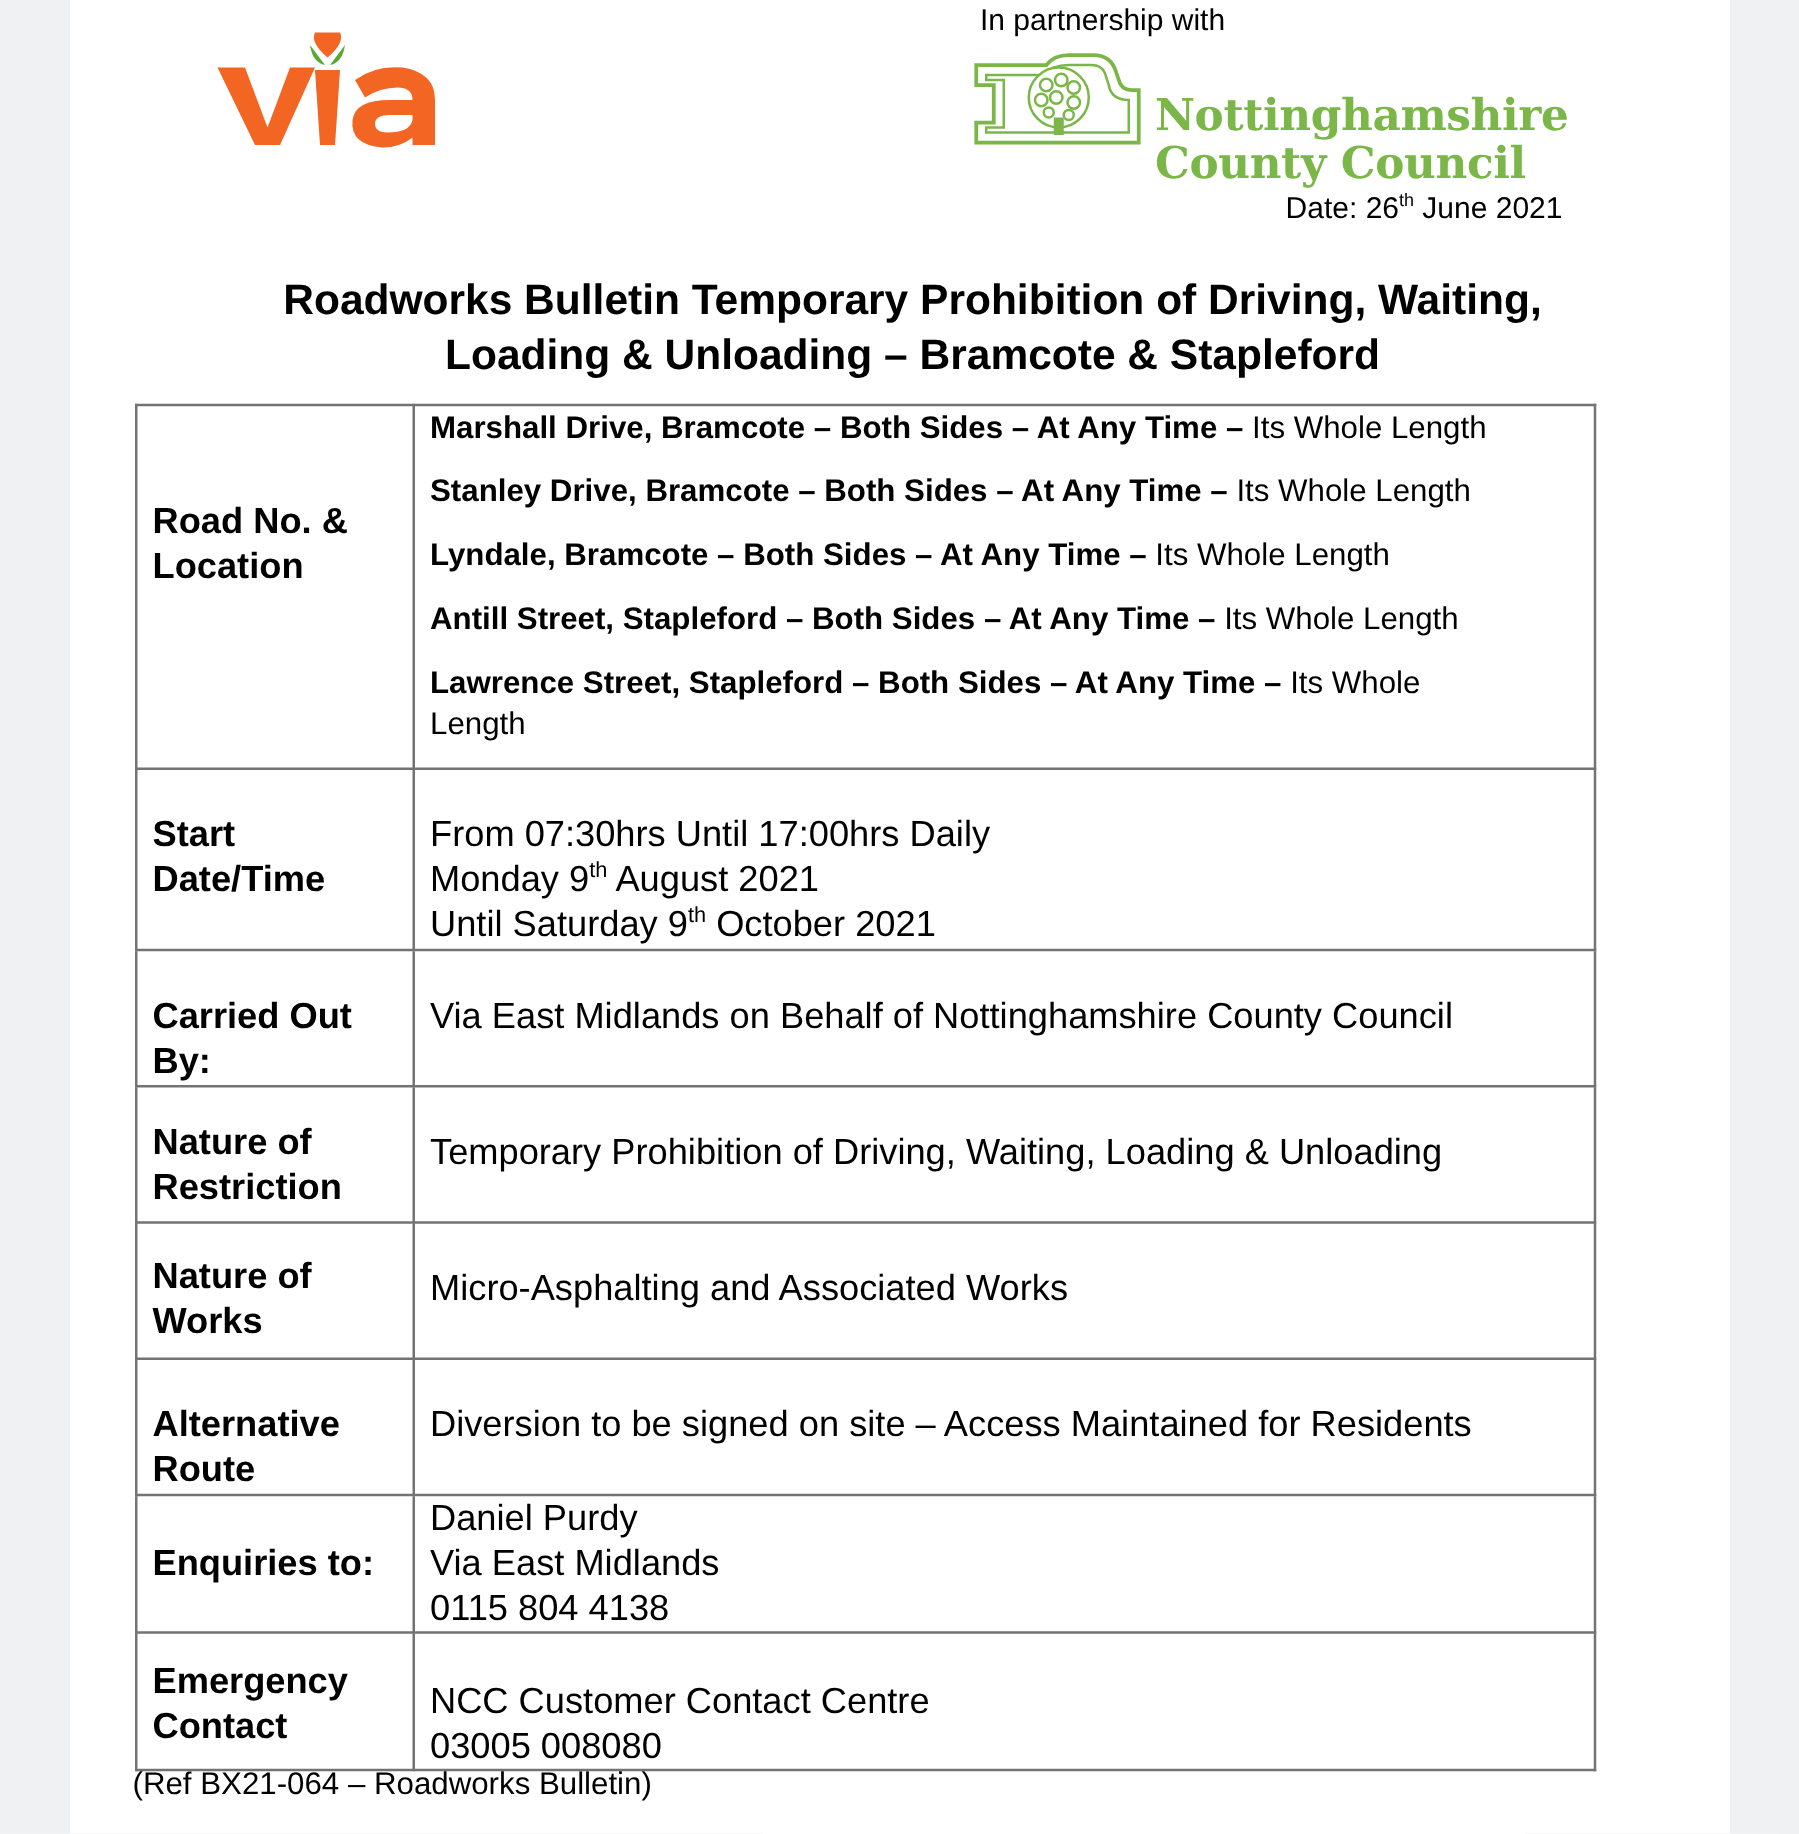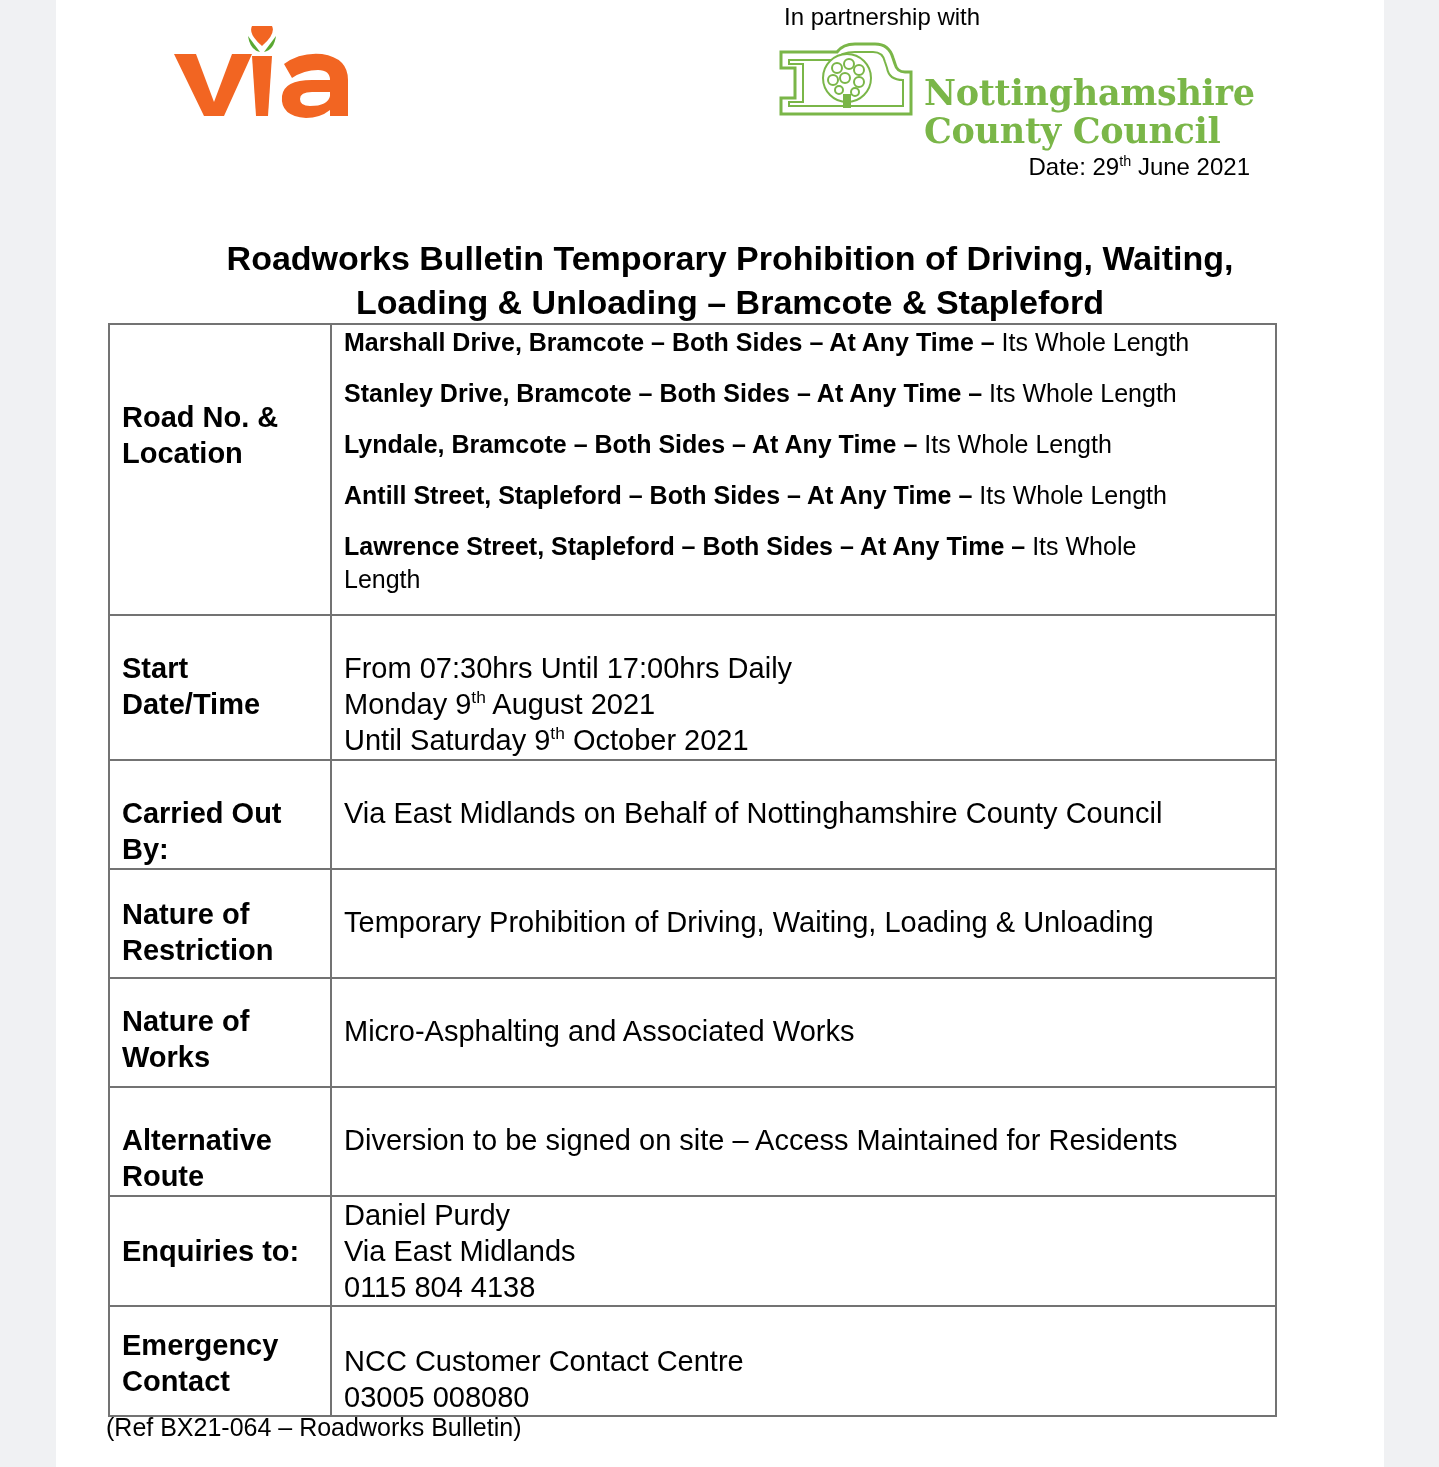--- a/index.html
+++ b/index.html
@@ -13,21 +13,21 @@
 
   
   .partner-label { position: absolute; left: 784px; top: 2px; font-size: 24px; line-height: 30px; color: #000; }
   .ncc-emblem { position: absolute; left: 779px; top: 42px; width: 134px; height: 74px; }
   .ncc-name { position: absolute; left: 924px; top: 42px; font-family: "DejaVu Serif", serif; font-weight: 700;
     font-size: 35px; line-height: 38px; color: #7ab648; letter-spacing: -0.3px; margin-top: 32px; }
 
   .date-line { position: absolute; right: calc(1439px - 1250px); top: 152px; font-size: 24px; line-height: 30px; }
   .date-line sup, .cell sup { font-size: 0.6em; vertical-align: 0.65em; line-height: 0; }
 
-  .title { position: absolute; left: 150px; width: 1160px; top: 236px; text-align: center; font-weight: 700;
+  .title { position: absolute; left: 150px; width: 1160px; top: 218px; text-align: center; font-weight: 700;
     font-size: 34px; line-height: 44px; }
 
   table.bulletin { position: absolute; left: 108px; top: 323px; width: 1169px; border-collapse: collapse; }
   table.bulletin td { border: 2px solid #737373; vertical-align: top; }
   td.label { width: 222px; padding: 0 12px; font-weight: 700; font-size: 29px; line-height: 36px; }
   td.value { padding: 0 12px; font-size: 29px; line-height: 36px; }
 
   .loc-line { font-size: 25px; line-height: 33px; margin-bottom: 18px; }
   .loc-line b { font-weight: 700; }
   .loc-line:last-child { margin-bottom: 14px; }
@@ -72,21 +72,21 @@
       <circle cx="76" cy="50" r="4"></circle>
   </g>
   <rect x="64" y="52" width="8" height="14" fill="#7ab648"></rect>
 </svg>
 
 <div class="ncc-name">
   <div>Nottinghamshire</div>
   <div>County Council</div>
 </div>
 
-<div class="date-line"><span>Date: 29</span><sup>th</sup><span> June 2021</span></div>
+<div class="date-line"><span>Date: 26</span><sup>th</sup><span> June 2021</span></div>
 
 <div class="title">
   <div>Roadworks Bulletin Temporary Prohibition of Driving, Waiting,</div>
   <div>Loading &amp; Unloading – Bramcote &amp; Stapleford</div>
 </div>
 
 <table class="bulletin">
   <tbody>
       <tr style="height:291px;">
     <td class="label" style="padding-top:74px;"><span>Road No. &amp; Location</span></td>

